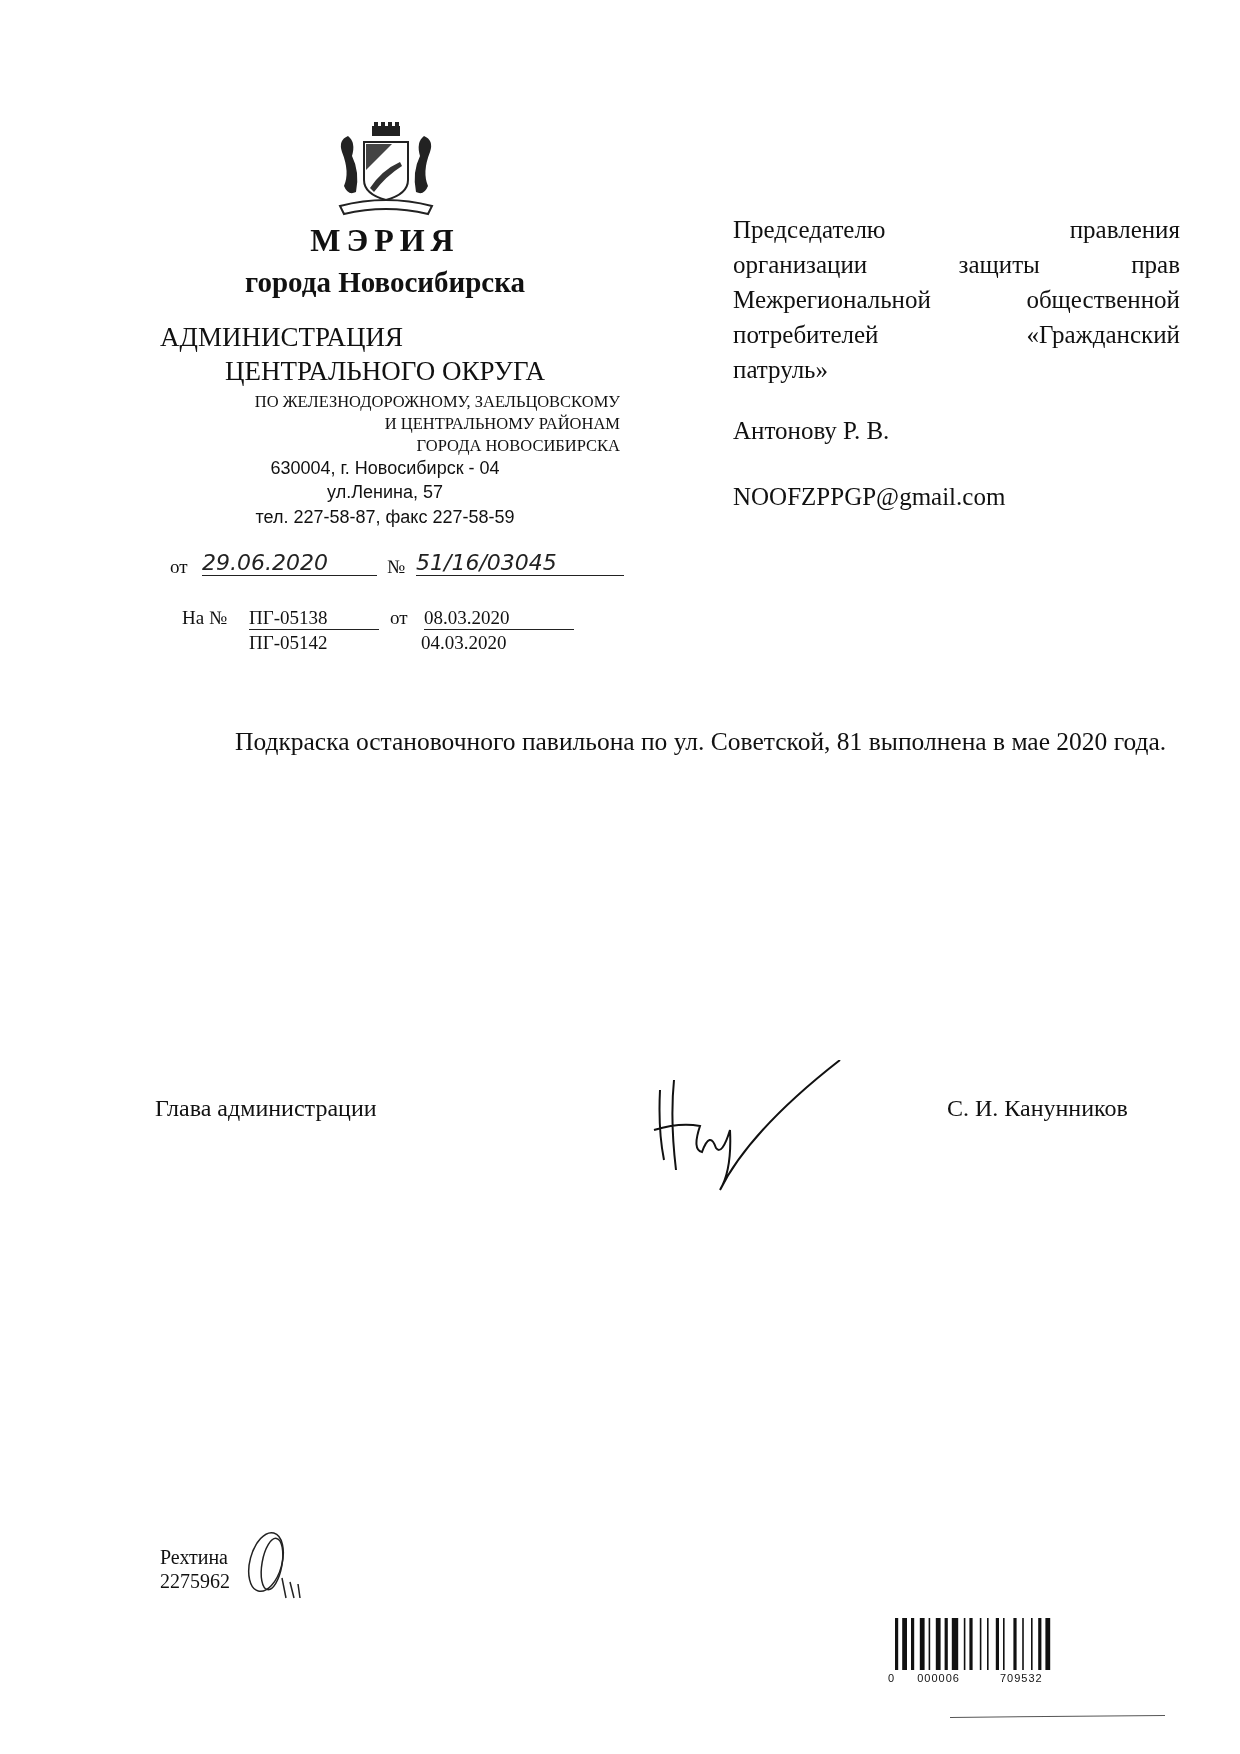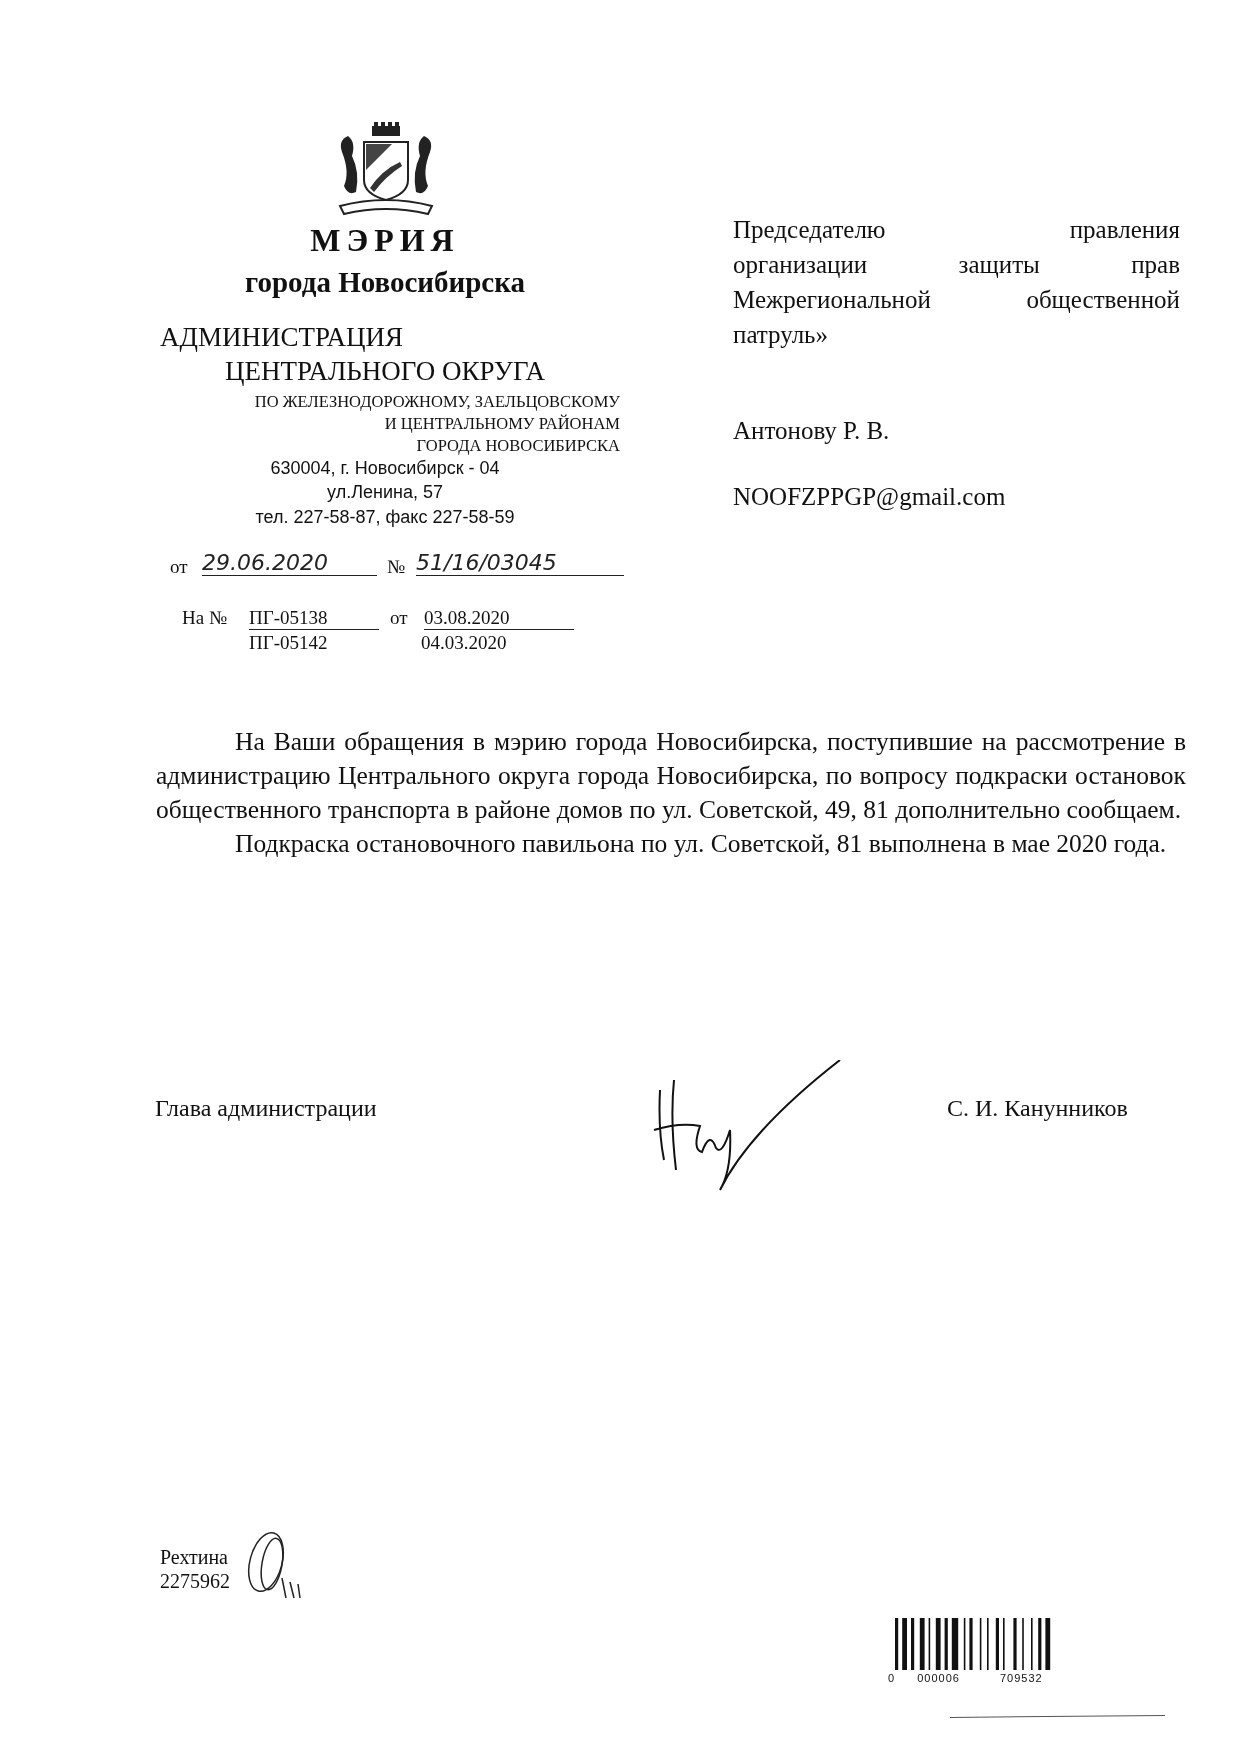--- a/index.html
+++ b/index.html
@@ -66,34 +66,34 @@
 
 <div class="abs ref" style="left:170px;top:556px">от</div>
 <div class="abs uline hand" style="left:202px;top:550px;width:175px">29.06.2020</div>
 <div class="abs ref" style="left:387px;top:556px">№</div>
 <div class="abs uline hand" style="left:416px;top:550px;width:208px">51/16/03045</div>
 
 <div class="abs ref" style="left:182px;top:607px">На №</div>
 <div class="abs ref uline center" style="left:249px;top:607px;width:130px">ПГ-05138</div>
 <div class="abs ref center" style="left:249px;top:632px;width:130px">ПГ-05142</div>
 <div class="abs ref" style="left:390px;top:607px">от</div>
-<div class="abs ref uline center" style="left:424px;top:607px;width:150px">03.08.2020</div>
+<div class="abs ref uline center" style="left:424px;top:607px;width:150px">08.03.2020</div>
 <div class="abs ref center" style="left:421px;top:632px;width:150px">04.03.2020</div>
 
 <div class="abs recipient">
   <div>Председателю правления</div>
   <div>организации защиты прав</div>
   <div>Межрегиональной общественной</div>
+  <div>потребителей «Гражданский</div>
   <div class="last">патруль»</div>
 </div>
 <div class="abs rname">Антонову Р. В.</div>
 <div class="abs email">NOOFZPPGP@gmail.com</div>
 
 <div class="abs body">
-  <p>На Ваши обращения в мэрию города Новосибирска, поступившие на рассмотрение в администрацию Центрального округа города Новосибирска, по вопросу подкраски остановок общественного транспорта в районе домов по ул. Советской, 49, 81 дополнительно сообщаем.</p>
   <p>Подкраска остановочного павильона по ул. Советской, 81 выполнена в мае 2020 года.</p>
 </div>
 
 <div class="abs sigrole">Глава администрации</div>
 <div class="abs" style="left:640px;top:1060px;width:260px;height:140px">
   <svg width="260" height="140" viewBox="0 0 260 140">
     <path d="M20 30 Q18 70 24 100 M34 20 Q30 60 36 110 M14 70 Q40 62 60 66 Q52 90 62 92 Q70 70 76 88 Q82 96 90 70 Q92 110 80 130 Q110 70 200 0" fill="none" stroke="#111" stroke-width="2"></path>
   </svg>
 </div>
 <div class="abs signame">С. И. Канунников</div>

